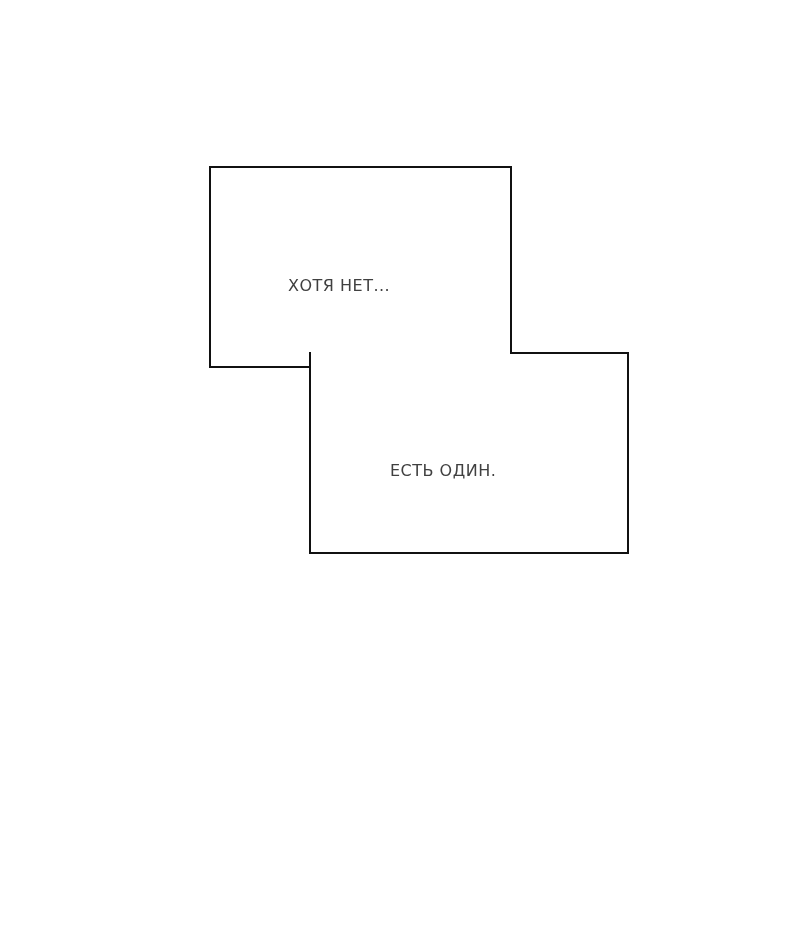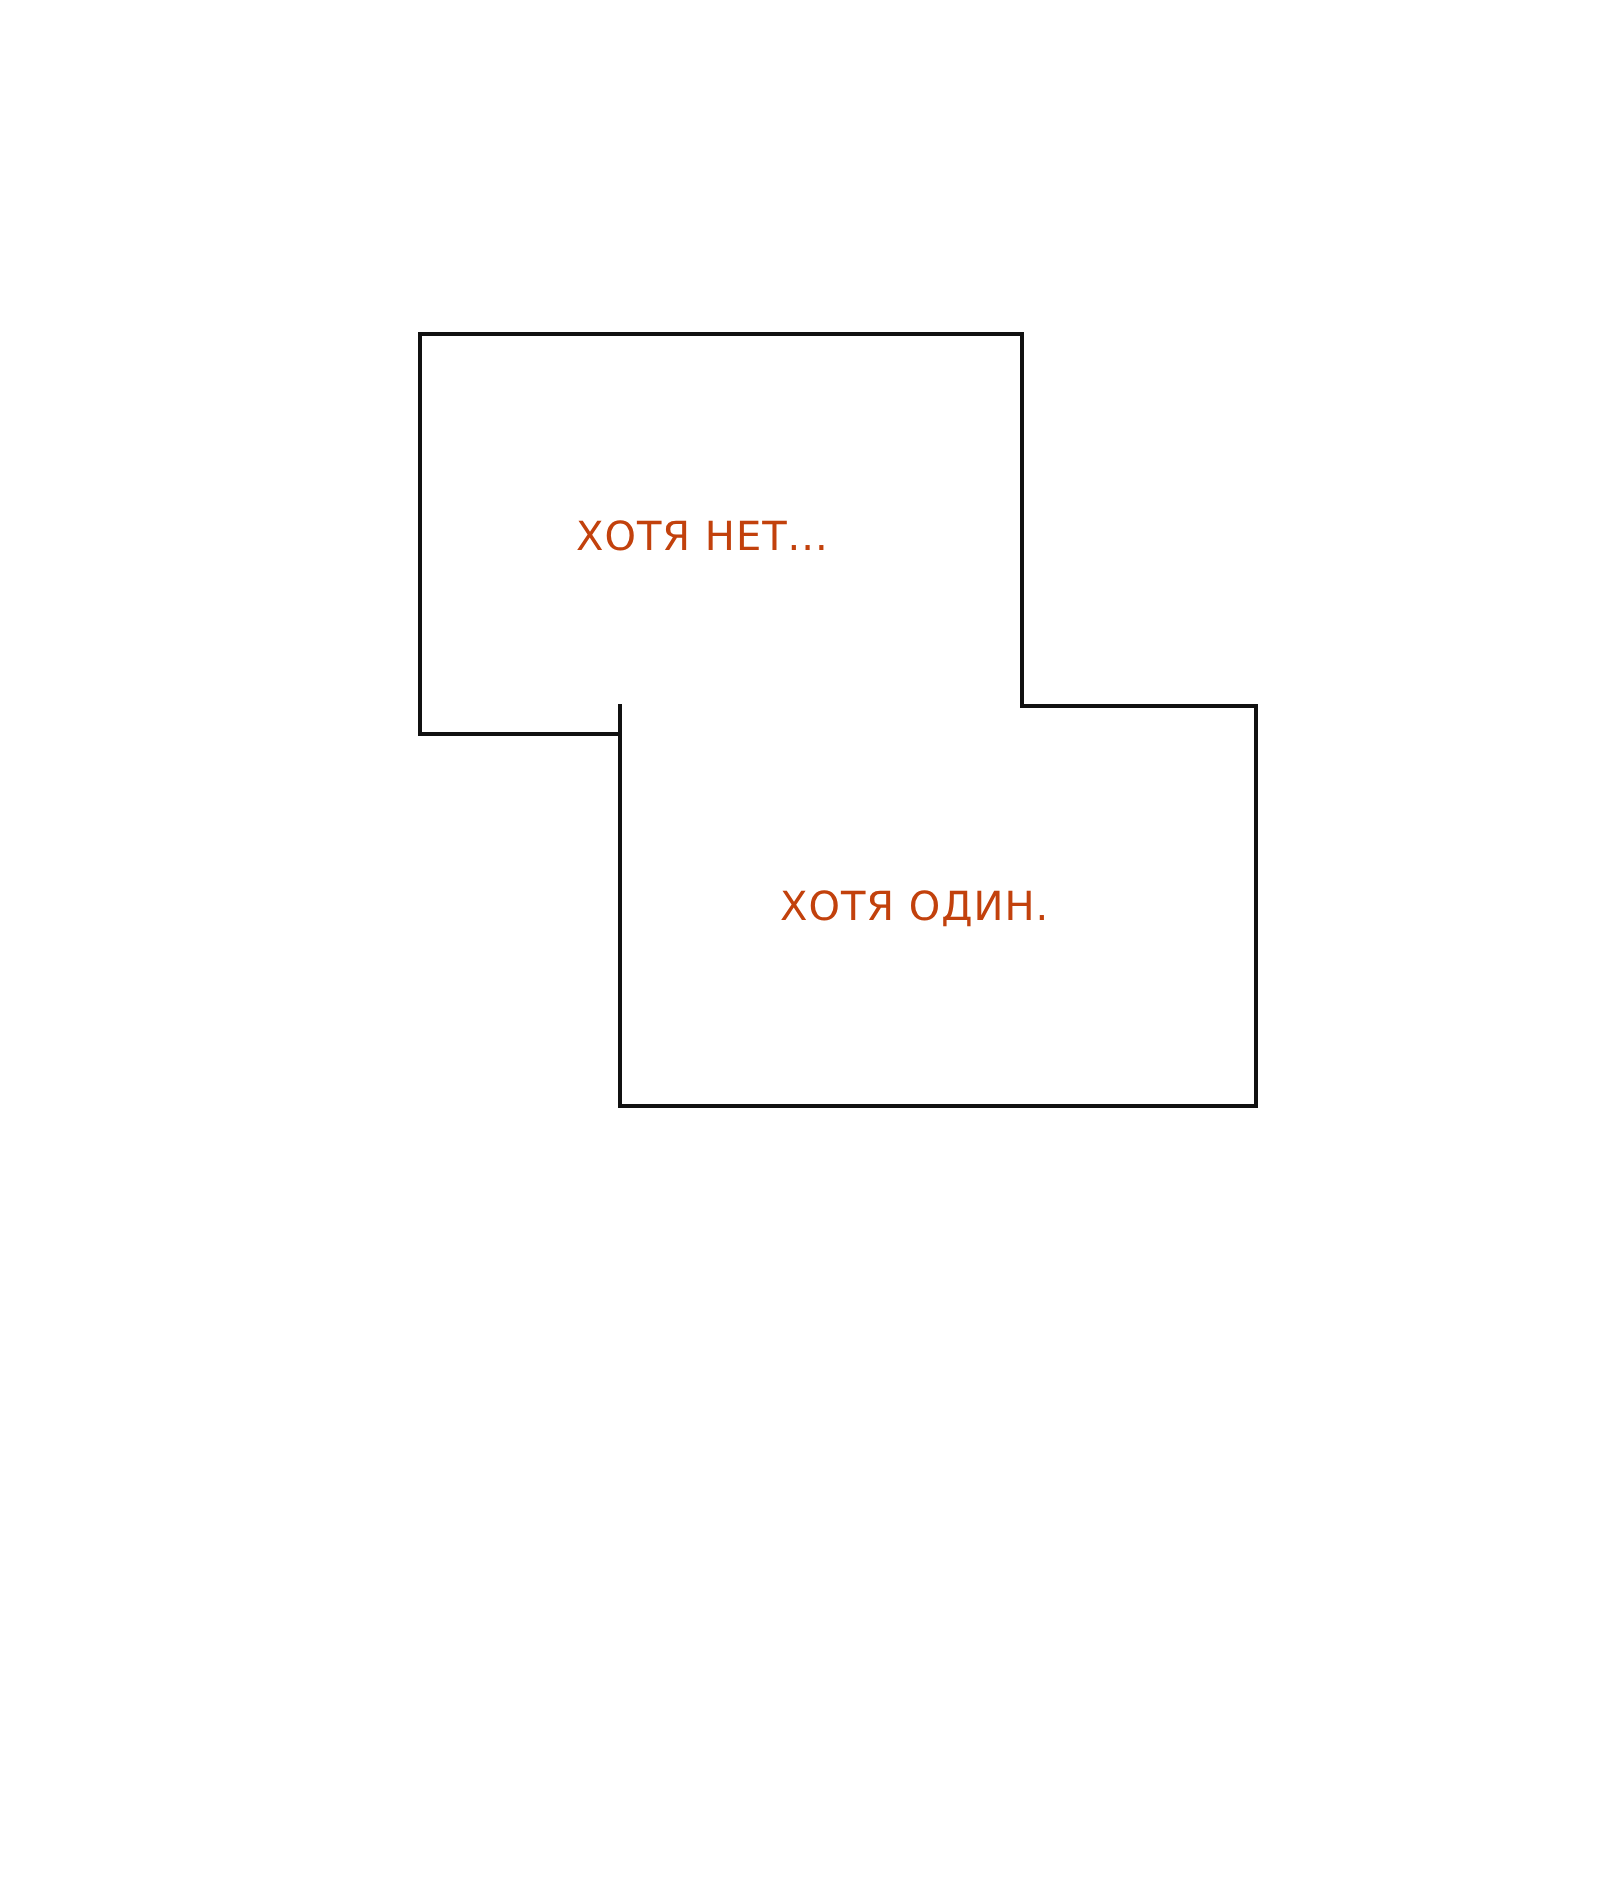--- a/index.html
+++ b/index.html
@@ -47,36 +47,37 @@
     .cover-a {
       
       left: 311px;
       top: 352px;
       width: 199px;
       height: 14px;
     }
     .caption {
       position: absolute;
       z-index: 4;
-      color: #c2410c;
-      font-size: 20px;
+      color: #404040;
+      font-size: 16px;
       letter-spacing: 0.5px;
       white-space: nowrap;
+      margin-top: 20px;
     }
     .caption-1 {
       left: 288px;
       top: 256px;
     }
     .caption-2 {
       left: 390px;
       top: 441px;
     }
   </style>
 </head>
 <body>
 
 <div class="panel">
   <div class="box box-1"></div>
   <div class="box box-2"></div>
   <div class="cover cover-a"></div>
   <div class="caption caption-1">ХОТЯ НЕТ...</div>
-  <div class="caption caption-2">ХОТЯ ОДИН.</div>
+  <div class="caption caption-2">ЕСТЬ ОДИН.</div>
 </div>
 
 </body></html>

